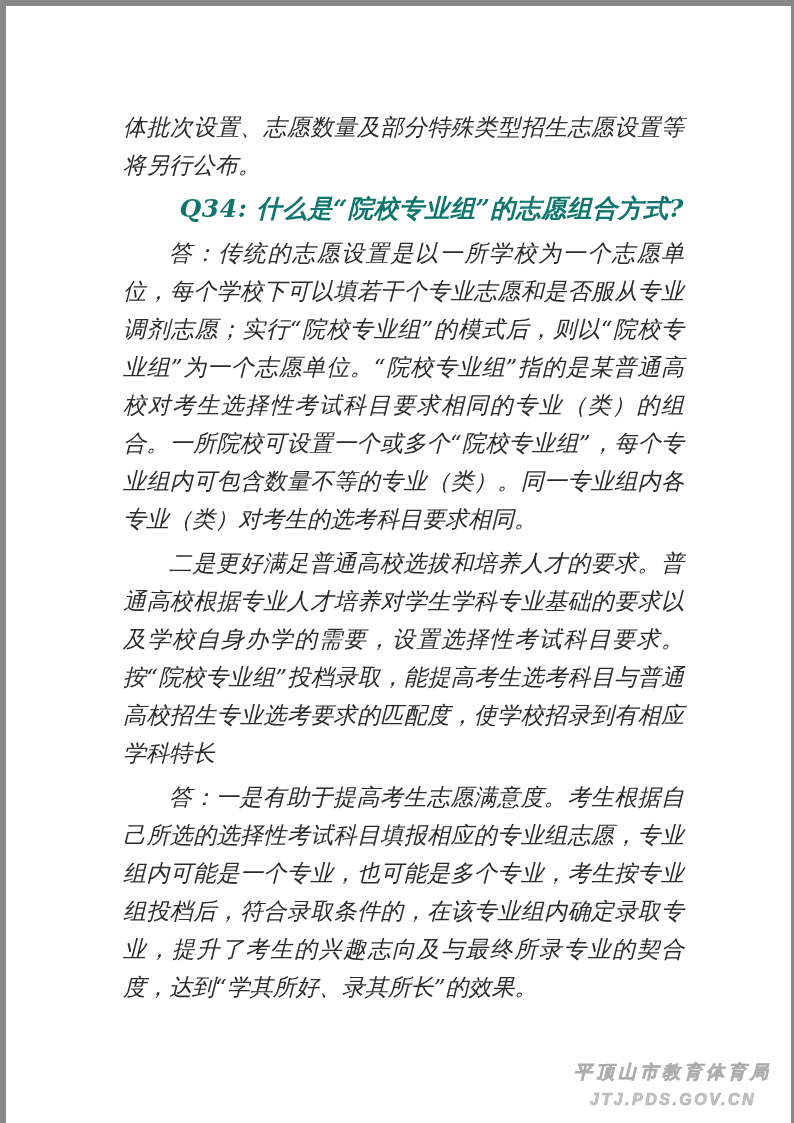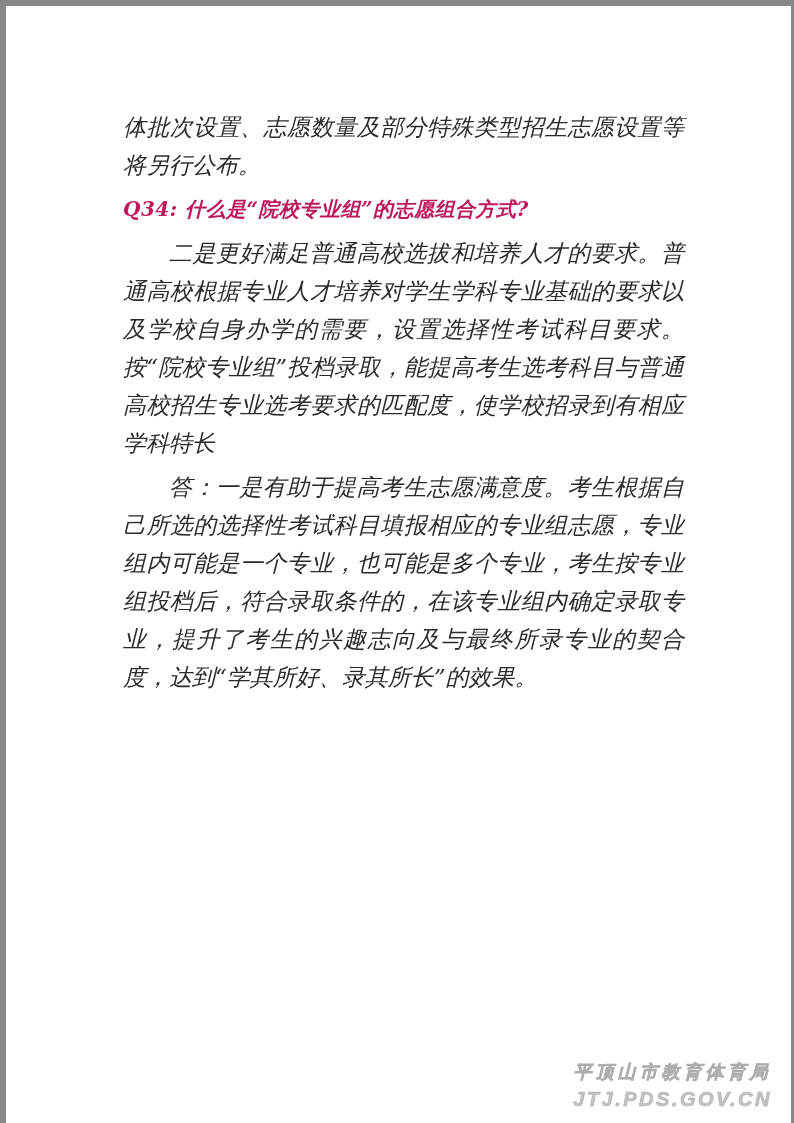--- a/index.html
+++ b/index.html
@@ -20,62 +20,63 @@
     width: 573px;
     color: #2b2b2b;
     font-size: 23px;
     line-height: 38px;
     text-align: justify;
     text-justify: inter-ideograph;
   }
   .content p { margin: 0; }
   .para-indent { text-indent: 2em; }
   .q-heading {
-    font-size: 20px;
+    font-size: 25px;
     font-weight: bold;
-    color: #be185d;
+    color: #0f766e;
     line-height: 38px;
-    text-align: left;
+    text-align: right;
     letter-spacing: 0.5px;
   }
   .watermark {
     position: absolute;
     right: 22px;
     bottom: 13px;
     text-align: center;
     color: #c3c3c3;
     -webkit-text-stroke: 0.6px #adadad;
     user-select: none;
   }
   .wm-cn {
     font-size: 18px;
     font-weight: bold;
     letter-spacing: 4px;
     line-height: 22px;
     font-family: "DejaVu Serif", "Liberation Serif", serif;
   }
   .wm-en {
-    font-size: 20px;
+    font-size: 16px;
     font-weight: bold;
     letter-spacing: 2.5px;
     line-height: 21px;
     font-family: "Liberation Sans", "DejaVu Sans", sans-serif;
   }
 </style>
 </head>
 <body>
 
 <div class="page">
 
   <div class="content">
 
     <p class="para">体批次设置、志愿数量及部分特殊类型招生志愿设置等将另行公布。</p>
 
     <p class="q-heading">Q34: 什么是“院校专业组”的志愿组合方式?</p>
 
+    <p class="para para-indent">答：传统的志愿设置是以一所学校为一个志愿单位，每个学校下可以填若干个专业志愿和是否服从专业调剂志愿；实行“院校专业组”的模式后，则以“院校专业组”为一个志愿单位。“院校专业组”指的是某普通高校对考生选择性考试科目要求相同的专业（类）的组合。一所院校可设置一个或多个“院校专业组”，每个专业组内可包含数量不等的专业（类）。同一专业组内各专业（类）对考生的选考科目要求相同。</p>
 
 
     <p class="para para-indent">二是更好满足普通高校选拔和培养人才的要求。普通高校根据专业人才培养对学生学科专业基础的要求以及学校自身办学的需要，设置选择性考试科目要求。按“院校专业组”投档录取，能提高考生选考科目与普通高校招生专业选考要求的匹配度，使学校招录到有相应学科特长</p>
 
     <p class="para para-indent">答：一是有助于提高考生志愿满意度。考生根据自己所选的选择性考试科目填报相应的专业组志愿，专业组内可能是一个专业，也可能是多个专业，考生按专业组投档后，符合录取条件的，在该专业组内确定录取专业，提升了考生的兴趣志向及与最终所录专业的契合度，达到“学其所好、录其所长”的效果。</p>
 
   </div>
 
   <div class="watermark">
     <div class="wm-cn">平顶山市教育体育局</div>

